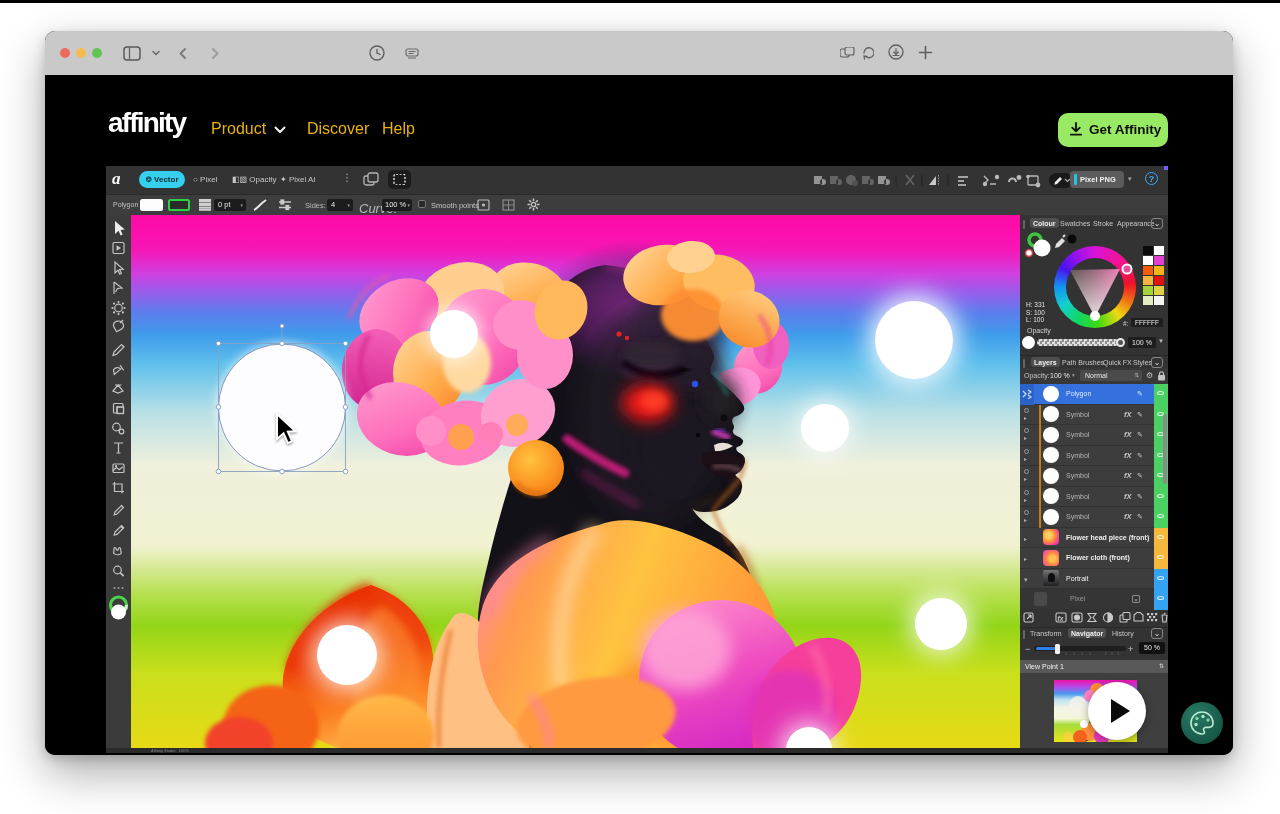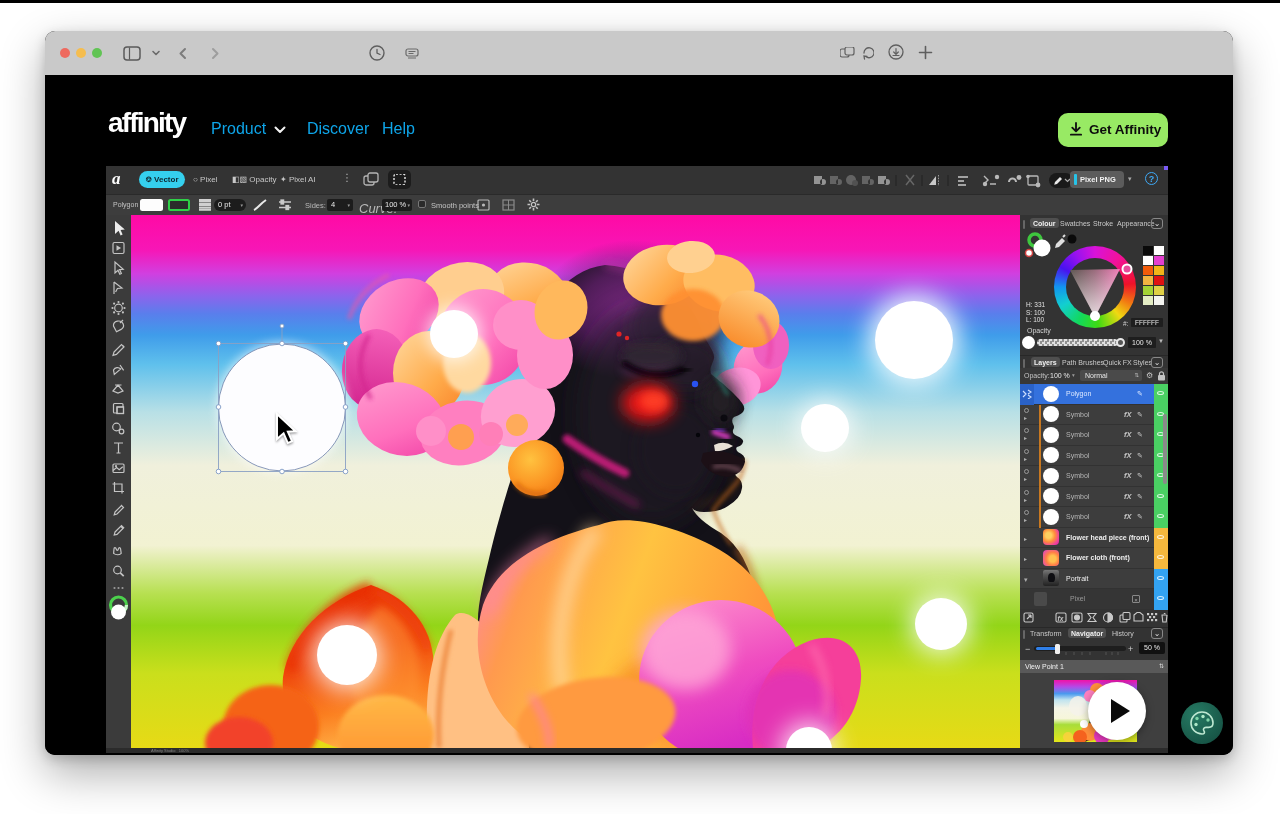--- a/index.html
+++ b/index.html
@@ -14,21 +14,21 @@
     font-size:10.5px;color:#2e2e2e;text-align:center;line-height:21px;padding-left:112px;}
   .tl{position:absolute;top:17px;width:10px;height:10px;border-radius:50%;}
   #tl1{left:15px;background:#ee6a5f;}
   #tl2{left:31px;background:#f5bd4f;}
   #tl3{left:47px;background:#61c454;}
   #addr{position:absolute;left:353px;top:11px;width:475px;height:21px;border-radius:6px;
     background:#d2d2d2;border:1px solid #bdbdbd;font-size:12px;color:#3c3c3c;text-align:center;line-height:19px;}
   
   #site{position:absolute;left:0;top:65px;width:100%;height:659px;background:#000;}
   #logo{position:absolute;left:63px;top:11px;color:#fff;font-size:28px;font-weight:bold;letter-spacing:-1.8px;}
-  .nav{position:absolute;top:24px;color:#0ea5e9;font-size:16px;}
+  .nav{position:absolute;top:24px;color:#eab308;font-size:16px;}
   #getaff{position:absolute;left:1013px;top:17px;width:110px;height:34px;border-radius:10px;
     background:#98ea64;color:#0c0c0c;font-size:13.5px;font-weight:bold;line-height:34px;white-space:nowrap;}
   
   #app{position:absolute;left:61px;top:70px;width:1062px;height:587px;background:#333;}
   #tb1{position:absolute;left:0;top:0;width:100%;height:28px;background:#333;}
   #tb2{position:absolute;left:0;top:28px;width:100%;height:21px;background:#3d3d3d;border-top:1px solid #2a2a2a;}
   #tools{position:absolute;left:0;top:49px;width:25px;height:533px;background:#3b3b3b;}
   #canvas{position:absolute;left:25px;top:49px;width:889px;height:533px;}
   #rpanel{position:absolute;left:914px;top:49px;width:148px;height:533px;background:#333;}
   #statusbar{position:absolute;left:0;top:582px;width:100%;height:5px;background:#2b2b2b;}
@@ -179,21 +179,21 @@
         <div style="position:absolute;left:34px;top:4px;width:23px;height:12px;border-radius:2.5px;background:#fdfdfd;"></div>
         <div style="position:absolute;left:62px;top:4px;width:22px;height:12px;border-radius:2.5px;border:2px solid #2fd048;background:#2b2b2b;"></div>
         <svg style="position:absolute;left:93px;top:4px;" width="12" height="12" viewBox="0 0 12 12">
             <g stroke="#d0d0d0">
               <rect x="0" y="0" width="12" height="3" fill="#d0d0d0"></rect>
               <rect x="0" y="4.5" width="12" height="2" fill="#d0d0d0"></rect>
               <rect x="0" y="8" width="12" height="1.2" fill="#d0d0d0"></rect>
               <rect x="0" y="10.5" width="12" height=".7" fill="#d0d0d0"></rect>
             </g>
           </svg>
-        <div class="dd" style="position:absolute;left:108px;top:4px;width:32px;height:12px;line-height:12px;padding-left:4px;border-radius:6px;">0 pt<span style="position:absolute;right:3px;font-size:5px;color:#999;">▾</span></div>
+        <div class="dd" style="position:absolute;left:108px;top:4px;width:32px;height:12px;line-height:12px;padding-left:4px;">0 pt<span style="position:absolute;right:3px;font-size:5px;color:#999;">▾</span></div>
         <svg style="position:absolute;left:147px;top:4px;" width="14" height="12" viewBox="0 0 14 12">
             <path d="M1 11 C5 9 7 5 13 1" stroke="#e8e8e8" stroke-width="2" fill="none"></path>
           </svg>
         <svg style="position:absolute;left:172px;top:4px;" width="14" height="12" viewBox="0 0 14 12">
             <g stroke="#c9c9c9" stroke-width="1.3">
               <line x1="1" y1="3" x2="13" y2="3"></line>
               <line x1="1" y1="8.5" x2="13" y2="8.5"></line>
               <rect x="3" y="1" width="2.6" height="4" fill="#c9c9c9"></rect>
               <rect x="8" y="6.5" width="2.6" height="4" fill="#c9c9c9"></rect>
             </g>

